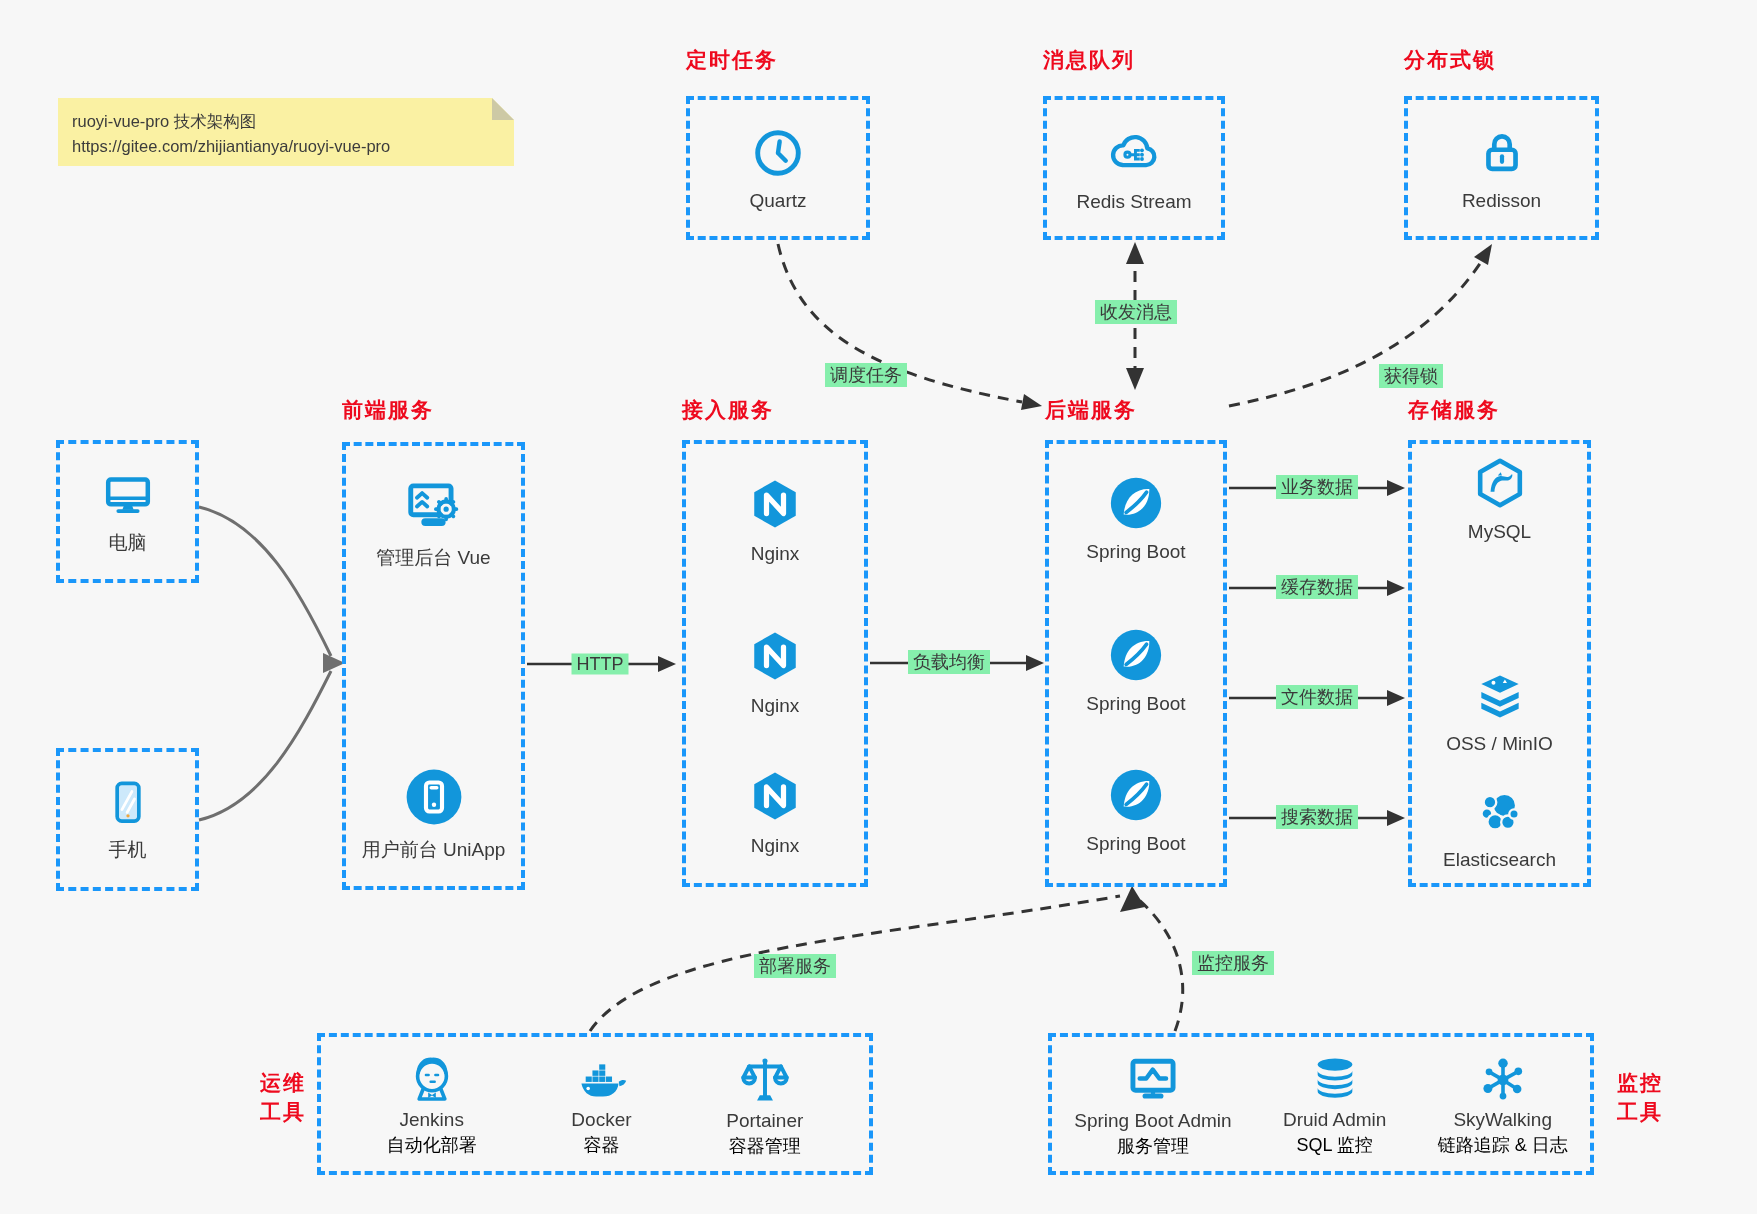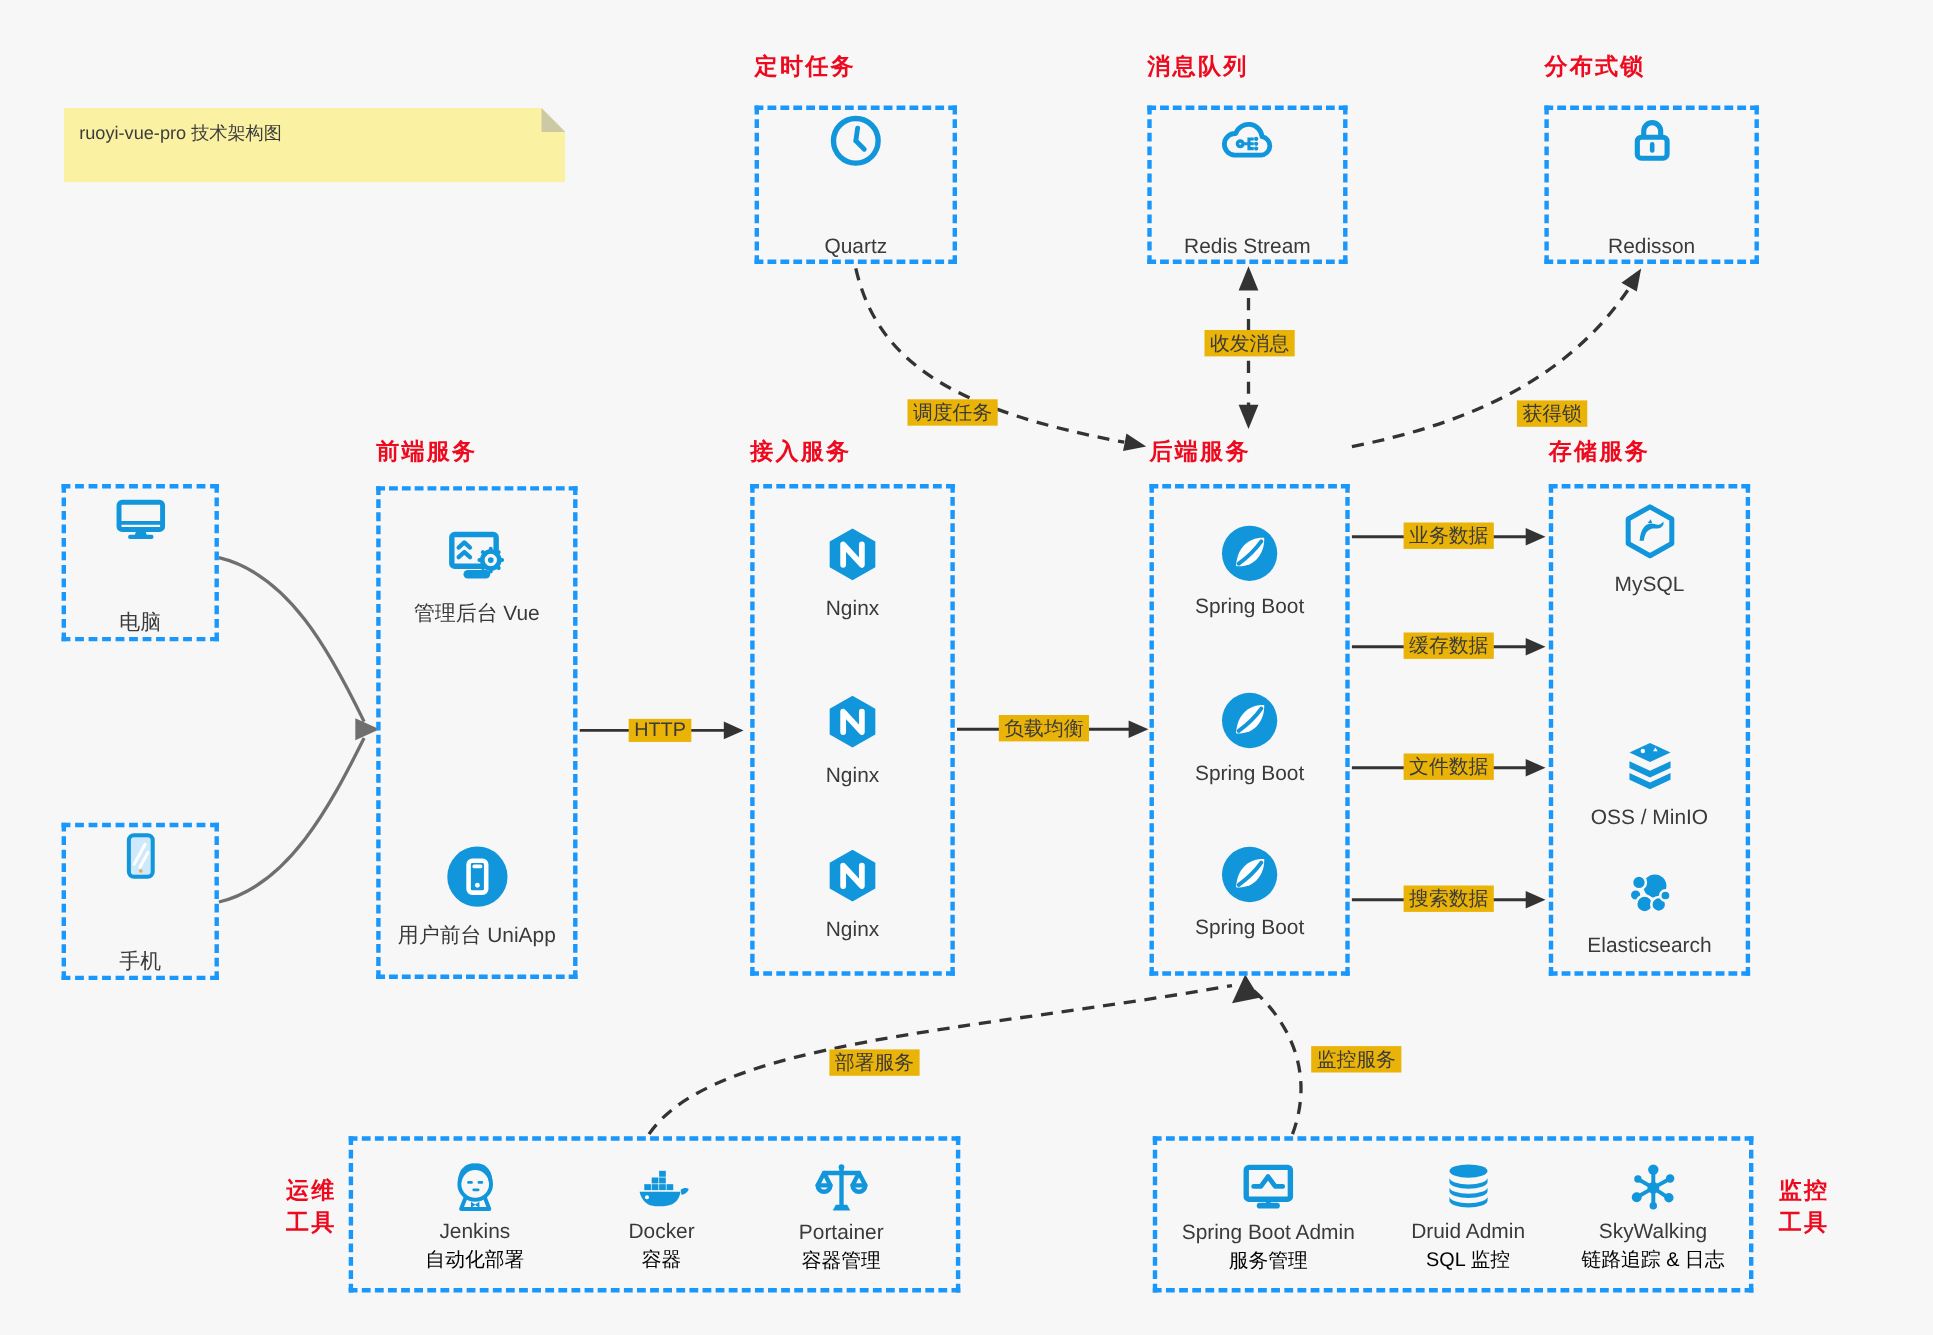--- a/index.html
+++ b/index.html
@@ -3,26 +3,26 @@
 <meta charset="utf-8">
 <style>
   html,body{margin:0;padding:0;background:#f7f7f7;font-family:"Liberation Sans",sans-serif;}
   .canvas{position:relative;width:1757px;height:1214px;background:#f7f7f7;overflow:hidden;color:#3a3a3a;}
   svg.edges{position:absolute;left:0;top:0;}
   .dbox{position:absolute;border:4px dashed #1a97fa;box-sizing:border-box;background:transparent;}
   .gtitle{position:absolute;color:#ee0a1e;font-weight:bold;font-size:21px;text-align:left;letter-spacing:2px;white-space:nowrap;}
   .side-label{position:absolute;color:#ee0a1e;font-weight:bold;font-size:21px;text-align:center;line-height:1.4;letter-spacing:2px;}
   .ilabel{font-size:19px;color:#3a3a3a;white-space:nowrap;}
   .col-item{position:absolute;left:0;right:0;display:flex;flex-direction:column;align-items:center;gap:9px;}
-  .center-item{width:100%;height:100%;display:flex;flex-direction:column;align-items:center;justify-content:space-between;gap:9px;}
+  .center-item{width:100%;height:100%;display:flex;flex-direction:column;align-items:center;justify-content:center;gap:9px;}
   .hbox{display:flex;justify-content:space-evenly;align-items:center;width:100%;height:100%;gap:29px;}
   .bitem{display:flex;flex-direction:column;align-items:center;gap:2px;text-align:center;}
   .bitem .ilabel{font-size:19px;line-height:1.25;}
   .bitem .sub{font-size:18px;color:#000000;line-height:1.25;white-space:nowrap;}
-  .elabel{position:absolute;transform:translate(-50%,-50%);font-size:18px;color:#3a3a3a;background:#eab308;padding:0 5px;white-space:nowrap;z-index:5;}
+  .elabel{position:absolute;transform:translate(-50%,-50%);font-size:18px;color:#3a3a3a;background:#86efac;padding:0 5px;white-space:nowrap;z-index:5;}
   .note{position:absolute;left:58px;top:98px;width:456px;height:68px;background:#faf1a3;
         clip-path:polygon(0 0,434px 0,456px 22px,456px 100%,0 100%);
         box-sizing:border-box;padding:11px 0 0 14px;font-size:16.5px;line-height:1.5;color:#3c3c3c;}
   .note-fold{position:absolute;left:492px;top:98px;width:22px;height:22px;background:#cdc9a5;
         clip-path:polygon(0 0,100% 100%,0 100%);}
   .icon{display:block;}
 </style>
 </head>
 <body>
 
@@ -61,20 +61,21 @@
       <polygon points="1042,406 1021,410 1024,394"></polygon>
       <polygon points="1135,242 1126,264 1144,264"></polygon>
       <polygon points="1135,390 1126,368 1144,368"></polygon>
       <polygon points="1492,244 1488,265 1474,257"></polygon>
       <polygon points="1132,886 1120,912 1145,907"></polygon>
     </g>
   </svg>
 
   <div class="note">
     <div>ruoyi-vue-pro 技术架构图</div>
+    <div>https://gitee.com/zhijiantianya/ruoyi-vue-pro</div>
   </div>
   <div class="note-fold"></div>
 
   <div class="gtitle" style="left:686px;top:46px;width:184px;">定时任务</div>
   <div class="gtitle" style="left:1043px;top:46px;width:182px;">消息队列</div>
   <div class="gtitle" style="left:1404px;top:46px;width:195px;">分布式锁</div>
 
   <div class="dbox" style="left:686px;top:96px;width:184px;height:144px;">
     <div class="center-item">
       <svg class="icon" width="56" height="56" viewBox="0 0 24 24">

